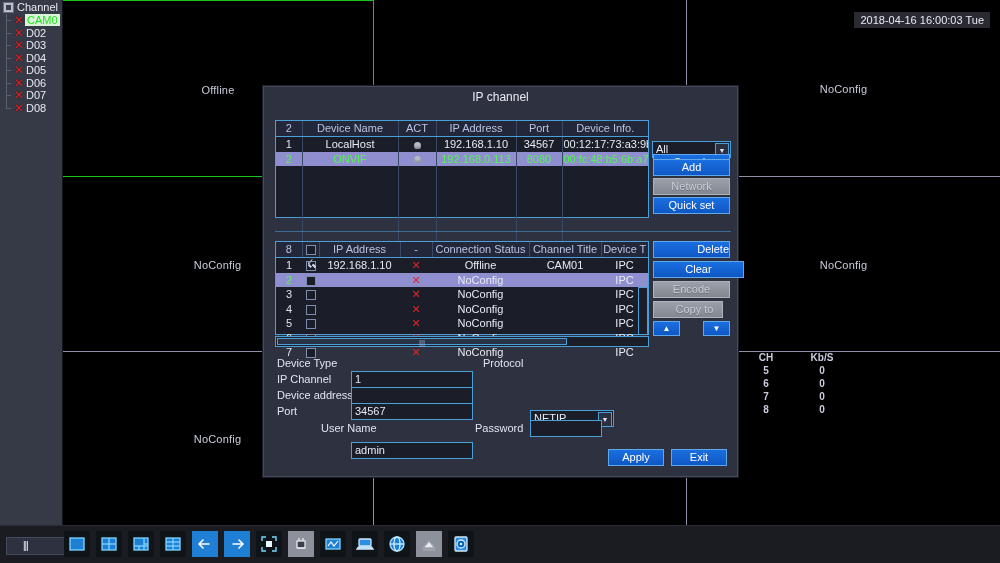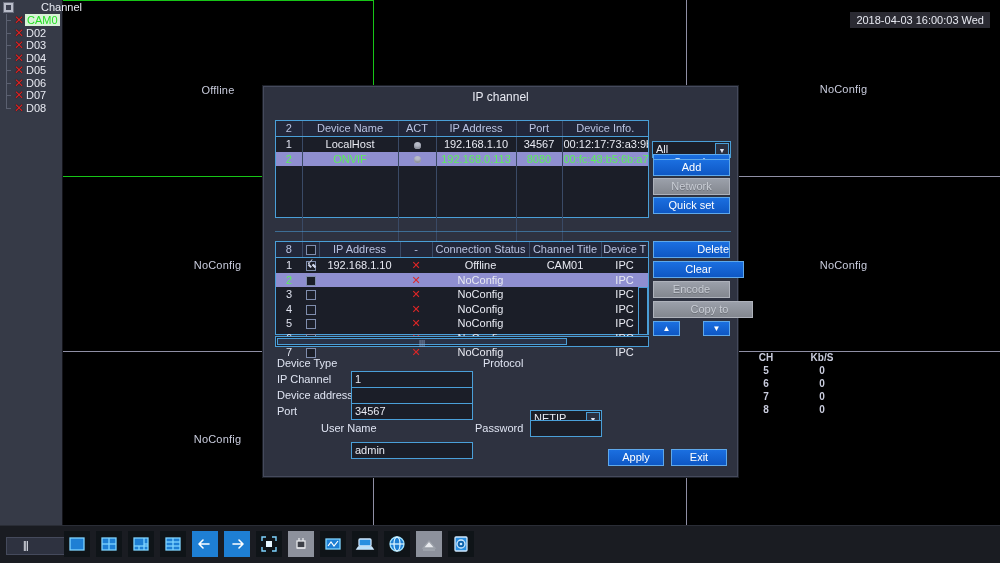--- a/index.html
+++ b/index.html
@@ -20,21 +20,21 @@
           font-size:11px;letter-spacing:.2px;}
 
   
   #sidebar{position:absolute;left:0;top:0;width:62px;height:525px;
            background:#363a47;z-index:5;border-right:1px solid #14141a;}
   #sb-head{display:flex;align-items:center;gap:3px;padding:2px 2px 1px 3px;}
   .sb-box{width:9px;height:9px;background:#b9bcc9;border:1px solid #6a6e7d;
           position:relative;flex:0 0 auto;}
   .sb-box:after{content:"";position:absolute;left:2px;top:2px;width:5px;height:5px;
           background:#3c4050;}
-  #sb-title{color:#e8eaf2;font-size:11px;line-height:11px;margin-left:24px;}
+  #sb-title{color:#e8eaf2;font-size:11px;line-height:11px;}
   .sb-item{position:relative;height:12.5px;padding-left:14px;display:flex;align-items:center;}
   .sb-tree{position:absolute;left:6px;top:0;width:1px;height:100%;background:#5b6070;}
   .sb-tree.last{height:50%;}
   .sb-dash{position:absolute;left:6px;top:6px;width:5px;height:1px;background:#5b6070;}
   .sb-x{color:#e02626;font-size:12px;line-height:12px;font-weight:bold;margin-right:1px;
         z-index:2;text-shadow:0 0 1px #000;}
   .sb-name{font-size:11px;line-height:12px;color:#e8eaf2;padding-left:1px;}
   .sb-name.sel{color:#24e024;background:#d8f3d8;padding:0 2px;}
 
   
@@ -227,21 +227,21 @@
           </tr>
           <tr>
             <td>0</td>
             <td>8</td>
             <td>0</td>
           </tr>
         </tbody>
     </table>
   </div>
 
-  <div id="timestamp">2018-04-03 16:00:03 Wed</div>
+  <div id="timestamp">2018-04-16 16:00:03 Tue</div>
 
   <div id="dialog">
 
     <div id="dlg-title">IP channel</div>
 
     <div class="tbl panel" style="left:11px;top:33px;width:374px;height:98px;">
       <table class="grid">
         <colgroup>
           <col style="width:26px">
             <col style="width:96px">
@@ -430,32 +430,32 @@
       </table>
     </div>
     <div class="vsb panel" style="left:374px;top:200px;width:10px;height:48px;"></div>
     <div class="hsb panel" style="left:11px;top:249px;width:374px;height:11px;">
       <div class="hsb-thumb" style="left:1px;top:1px;width:290px;height:7px;line-height:7px;">|||</div>
     </div>
 
     <div class="btn sm panel" style="left:389px;top:154px;width:77px;text-align:right;">Delete</div>
     <div class="btn sm panel" style="left:389px;top:174px;width:91px;">Clear</div>
     <div class="btn sm disabled panel" style="left:389px;top:194px;width:77px;">Encode</div>
-    <div class="btn sm disabled panel" style="left:389px;top:214px;width:100px;padding-left:13px;">Copy to</div>
+    <div class="btn sm disabled panel" style="left:389px;top:214px;width:70px;padding-left:13px;">Copy to</div>
     <div class="btn panel" style="left:389px;top:234px;width:27px;height:15px;line-height:13px;font-size:8px;">▲</div>
     <div class="btn panel" style="left:439px;top:234px;width:27px;height:15px;line-height:13px;font-size:8px;">▼</div>
 
     <div class="flabel" style="left:13px;top:270px;">Device Type</div>
     <div class="sel-box panel" style="left:87px;top:268px;width:122px;">
       <span>IPC</span>
       <span class="sel-arrow">▼</span>
     </div>
 
     <div class="flabel" style="left:200px;top:270px;margin-left:19px;">Protocol</div>
-    <div class="sel-box panel" style="left:266px;top:268px;width:72px;">
+    <div class="sel-box panel" style="left:266px;top:268px;width:84px;">
       <span>NETIP</span>
       <span class="sel-arrow">▼</span>
     </div>
 
     <div class="flabel" style="left:13px;top:286px;">IP Channel</div>
     <div class="inp panel" style="left:87px;top:284px;width:122px;">1</div>
 
     <div class="flabel" style="left:13px;top:302px;">Device address</div>
     <div class="inp panel" style="left:87px;top:300px;width:122px;"></div>
 

